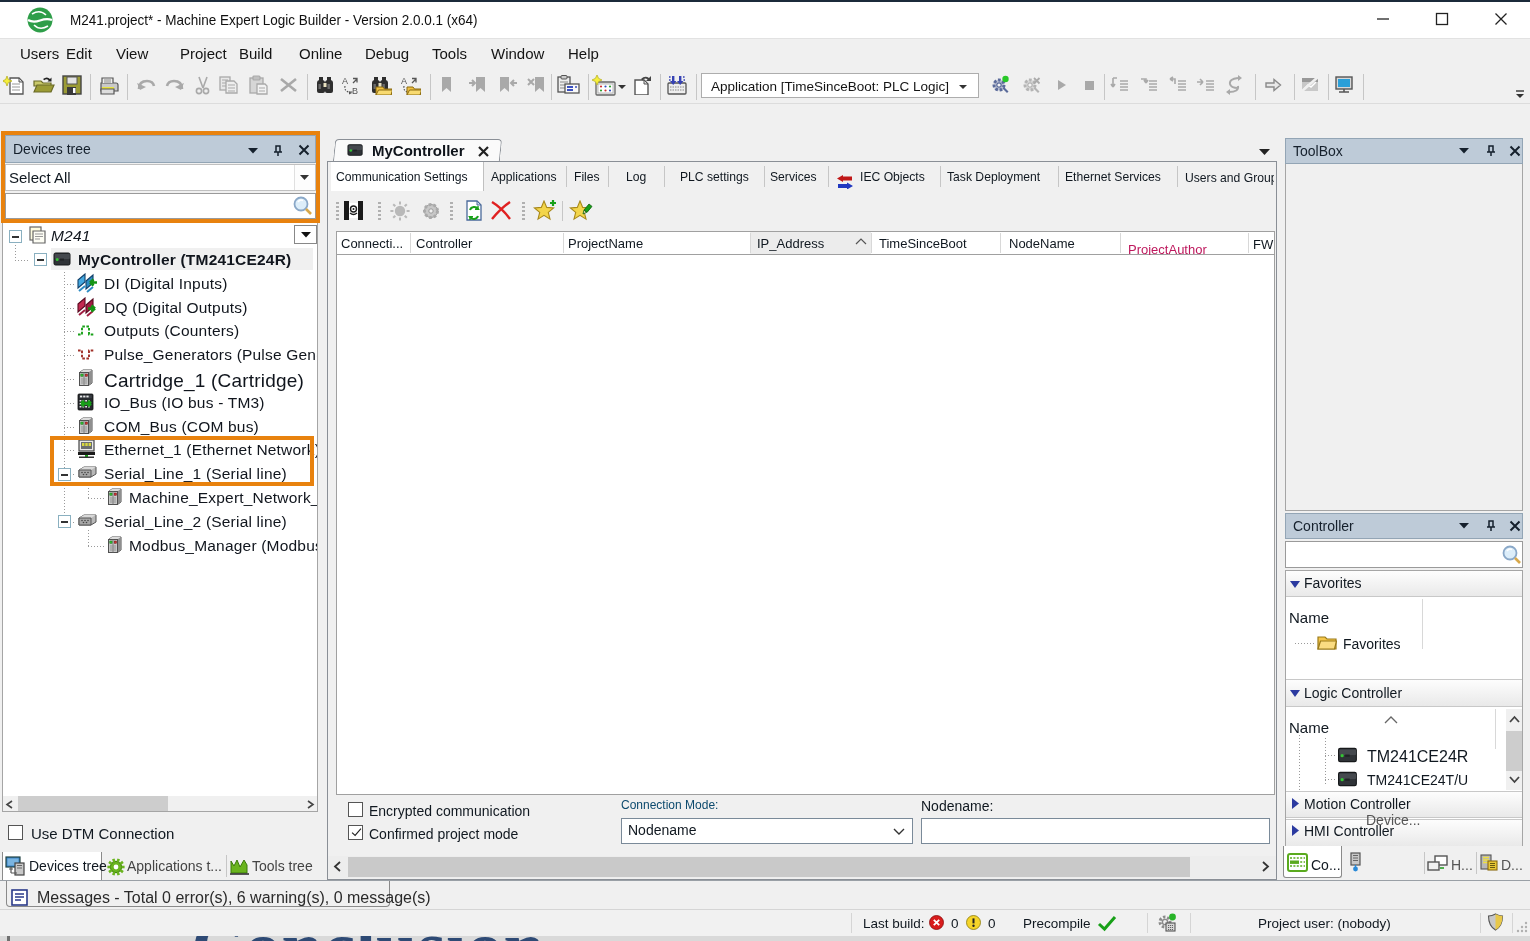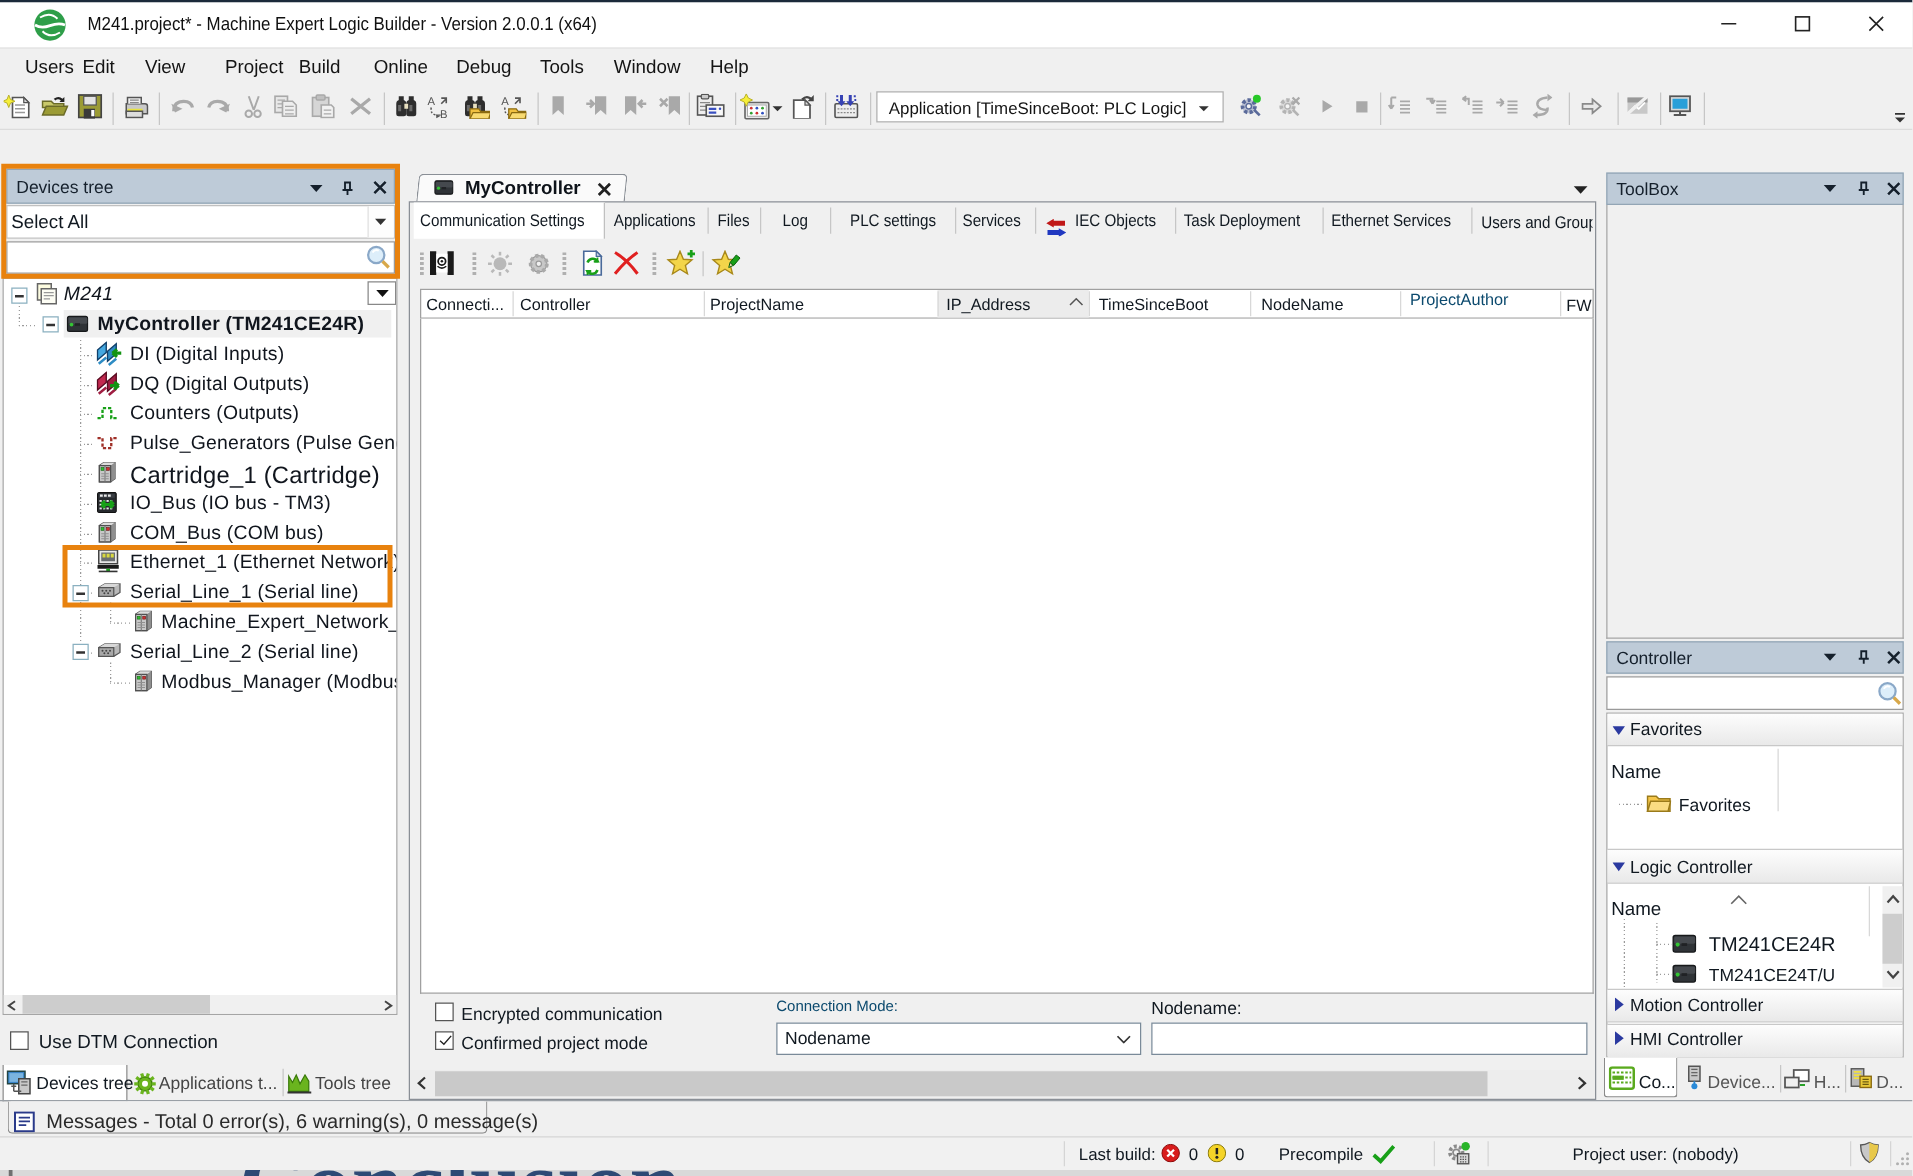--- a/index.html
+++ b/index.html
@@ -323,21 +323,21 @@
       <path d="M1 7 L8 1 L8 9 L1 15 z" fill="#c22a50" stroke="#5a0a20" stroke-width="1.1"></path>
       <path d="M9 8 L16 2 L16 10 L9 16 z" fill="#a01e42" stroke="#5a0a20" stroke-width="1.1"></path>
       <path d="M2 18 l6 -5 M10 19 l6 -5" stroke="#a01e42" stroke-width="2"></path>
       <path d="M11 11.5 h7 m0 0 l-3.6 -3 m3.6 3 l-3.6 3" stroke="#139413" stroke-width="2.6" fill="none"></path>
     </svg>
 <div class="txt" style="left:101px;top:76px;font-size:15.5px;color:#10151d;letter-spacing:0.2px;">DQ (Digital Outputs)</div>
 <div class="doth" style="left:61px;top:108px;width:12px"></div>
 <svg class="abs" style="left:74px;top:99.4px" width="18" height="16" viewBox="0 0 18 16">
       <path d="M1 12.5 h4 v-8 h7 v8 h5" fill="none" stroke="#18a018" stroke-width="1.9" stroke-dasharray="2.6 1.5"></path>
     </svg>
-<div class="txt" style="left:101px;top:99px;font-size:15.5px;color:#10151d;letter-spacing:0.2px;">Counters (Outputs)</div>
+<div class="txt" style="left:101px;top:99px;font-size:15.5px;color:#10151d;letter-spacing:0.2px;">Outputs (Counters)</div>
 <div class="doth" style="left:61px;top:132px;width:12px"></div>
 <svg class="abs" style="left:74px;top:123.2px" width="18" height="16" viewBox="0 0 18 16">
       <path d="M1 4.5 h4 v8 h7 v-8 h5" fill="none" stroke="#a03028" stroke-width="1.9" stroke-dasharray="2.6 1.5"></path>
     </svg>
 <div class="txt" style="left:101px;top:123px;font-size:15.5px;color:#10151d;letter-spacing:0.2px;">Pulse_Generators (Pulse Generators)</div>
 <div class="doth" style="left:61px;top:156px;width:12px"></div>
 <svg class="abs" style="left:74px;top:145.0px" width="18" height="20" viewBox="0 0 18 20">
       <path d="M2.5 4.5 l3.5 -2.5 h9 v13 l-3.5 2.5 h-9 z" fill="#b4b4b4" stroke="#505050" stroke-width="1"></path>
       <path d="M2.5 4.5 l3.5 -2.5 h9 l-3.5 2.5 z" fill="#dcdcdc"></path>
       <path d="M15 2 v13 l-3.5 2.5 v-13 z" fill="#8f8f8f"></path>
@@ -579,21 +579,21 @@
     <path d="M15 10 l-1 4 l3.5 -1.6 z" fill="#e8d8b8" stroke="#0a600a" stroke-width="0.8"></path>
   </svg>
 <div class="abs" style="left:336px;top:231px;width:939px;height:24px;background:#fff;border:1px solid #a0a0a0"></div>
 <div class="abs" style="left:750px;top:232px;width:121px;height:22px;background:#ececec"></div>
 <div class="txt" style="left:341px;top:236px;font-size:13px;color:#101820">Connecti...</div>
 <div class="txt" style="left:416px;top:236px;font-size:13px;color:#101820">Controller</div>
 <div class="txt" style="left:568px;top:236px;font-size:13px;color:#101820">ProjectName</div>
 <div class="txt" style="left:757px;top:236px;font-size:13px;color:#101820">IP_Address</div>
 <div class="txt" style="left:879px;top:236px;font-size:13px;color:#101820">TimeSinceBoot</div>
 <div class="txt" style="left:1009px;top:236px;font-size:13px;color:#101820">NodeName</div>
-<div class="txt" style="left:1128px;top:232px;font-size:13px;color:#0c4a6e">ProjectAuthor</div>
+<div class="txt" style="left:1128px;top:242px;font-size:13px;color:#be185d">ProjectAuthor</div>
 <div class="sep" style="left:410px;top:233px;height:20px;background:#d8d8d8"></div>
 <div class="sep" style="left:563px;top:233px;height:20px;background:#d8d8d8"></div>
 <div class="sep" style="left:750px;top:233px;height:20px;background:#d8d8d8"></div>
 <div class="sep" style="left:871px;top:233px;height:20px;background:#d8d8d8"></div>
 <div class="sep" style="left:1000px;top:233px;height:20px;background:#d8d8d8"></div>
 <div class="sep" style="left:1120px;top:233px;height:20px;background:#d8d8d8"></div>
 <div class="sep" style="left:1248px;top:233px;height:20px;background:#d8d8d8"></div>
 <svg class="abs" style="left:855px;top:238px" width="12" height="7" viewBox="0 0 12 7">
     <path d="M1 6 l5 -5 l5 5" fill="none" stroke="#555" stroke-width="1.2"></path>
   </svg>
@@ -719,21 +719,21 @@
     <path d="M3 5 h15 M3 9 h15 M3 13 h15" stroke="#5aaa1e" stroke-width="1.6" stroke-dasharray="2 1.4"></path>
     <rect x="3" y="7.5" width="9" height="3.4" fill="#5aaa1e"></rect>
   </svg>
 <div class="txt" style="left:1311px;top:857px;font-size:14px;color:#101820">Co...</div>
 <svg class="abs" style="left:1347px;top:852px" width="17" height="20" viewBox="0 0 17 20">
     <rect x="4" y="1" width="9" height="12" fill="#c8c8c8" stroke="#555" stroke-width="1.2"></rect>
     <path d="M6 3.5 h5 M6 6 h5 M6 8.5 h5" stroke="#666" stroke-width="1"></path>
     <path d="M8.5 13 v3" stroke="#2a8ad8" stroke-width="1.4"></path>
     <circle cx="8.5" cy="17" r="2.4" fill="#2a8ad8"></circle>
   </svg>
-<div class="txt" style="left:1366px;top:857px;font-size:14px;color:#555">Device...</div>
+<div class="txt" style="left:1366px;top:812px;font-size:14px;color:#555">Device...</div>
 <div class="sep" style="left:1424px;top:852px;height:22px"></div>
 <svg class="abs" style="left:1427px;top:854px" width="22" height="18" viewBox="0 0 22 18">
     <rect x="8" y="2" width="12" height="9" fill="#fff" stroke="#555" stroke-width="1.4"></rect>
     <rect x="1" y="8" width="11" height="8" fill="#f0f0f0" stroke="#555" stroke-width="1.4"></rect>
     <path d="M13 14 h4" stroke="#28a028" stroke-width="1.6"></path>
   </svg>
 <div class="txt" style="left:1451px;top:857px;font-size:14px;color:#555">H...</div>
 <div class="sep" style="left:1476px;top:852px;height:22px"></div>
 <svg class="abs" style="left:1479px;top:853px" width="19" height="19" viewBox="0 0 19 19">
     <rect x="2" y="2" width="10" height="14" fill="#b8b8b8" stroke="#555" stroke-width="1.1"></rect>

